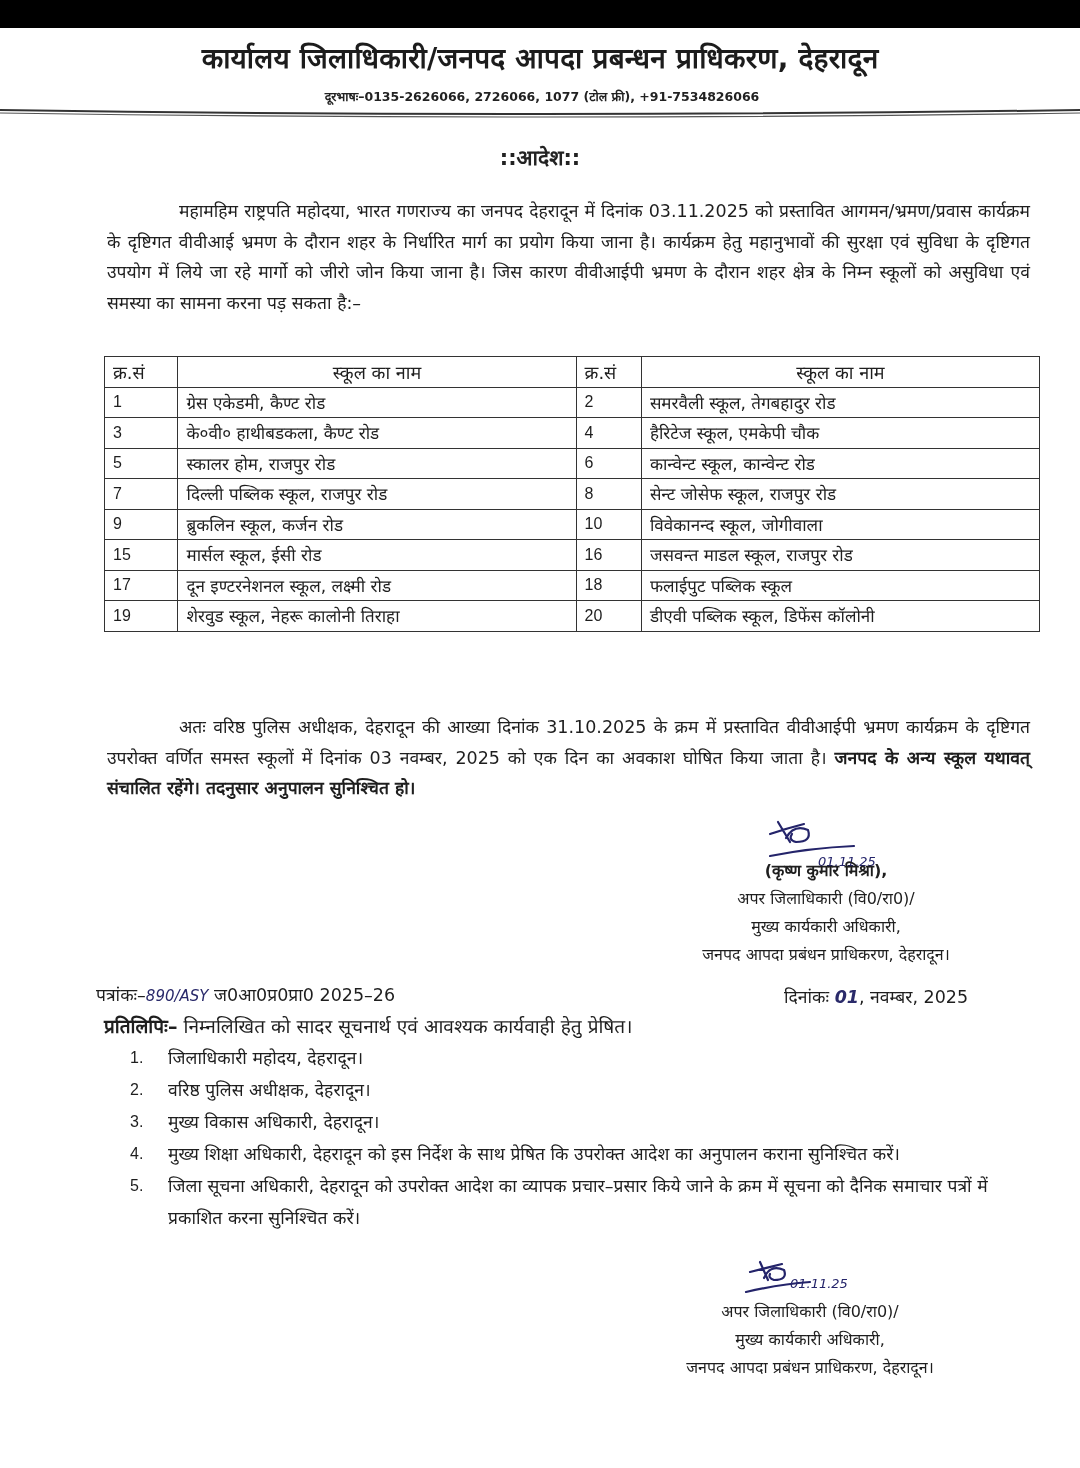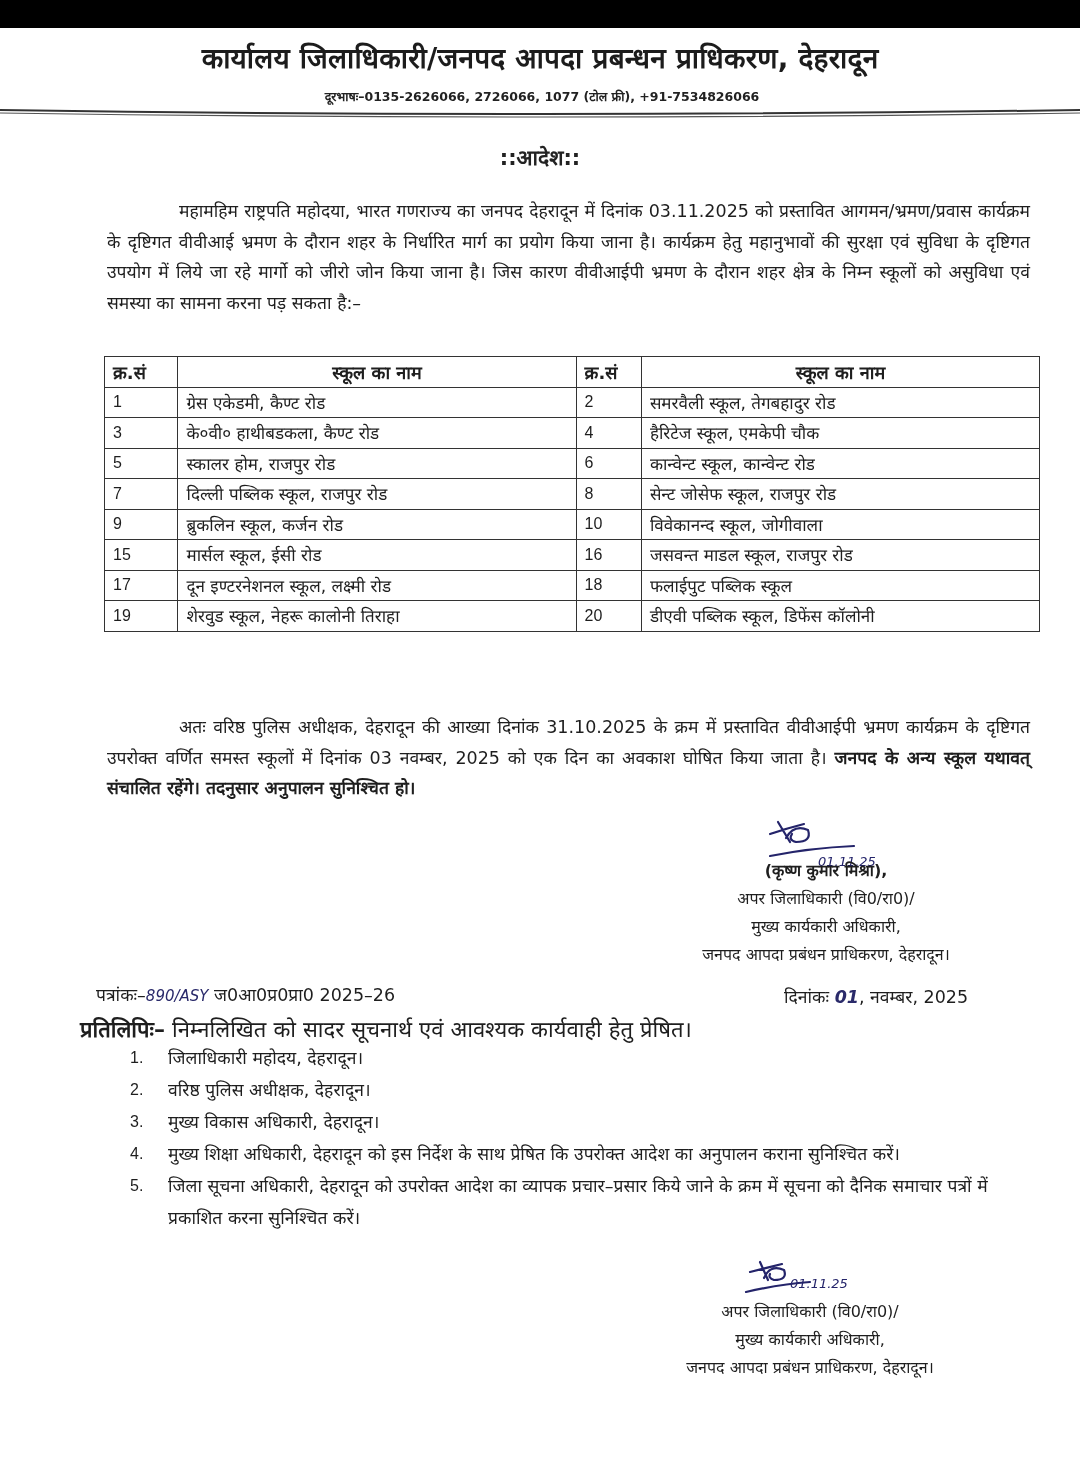--- a/index.html
+++ b/index.html
@@ -19,36 +19,36 @@
 
   .para { position: absolute; left: 107px; width: 923px; font-size: 17.5px; line-height: 30.5px;
     text-align: justify; color: #1e1e1e; text-indent: 72px; }
   .para1 { top: 196px; }
   .para2 { top: 712px; }
   .para2 .bold { font-weight: bold; }
 
   table.schools { position: absolute; left: 104px; top: 356px; width: 936px; border-collapse: collapse;
     font-size: 17px; color: #1e1e1e; }
   table.schools td, table.schools th { border: 1.5px solid #333; height: 30.5px; padding: 0 8px; vertical-align: middle; }
-  table.schools th { font-weight: bold; text-align: center; font-size: 18px; }
+  table.schools th { font-weight: normal; text-align: center; font-size: 18px; }
   table.schools th.sn { text-align: left; }
   table.schools td.sn { width: 72px; font-family: "Liberation Sans", sans-serif; font-size: 16px; }
   table.schools td.sn2 { width: 64px; font-family: "Liberation Sans", sans-serif; font-size: 16px; }
   table.schools td.name { width: 390px; }
 
   .sig-mark { position: absolute; }
   .signature-block { position: absolute; right: 60px; text-align: center; font-size: 16px; line-height: 28px; color: #1e1e1e; }
   .sig1 { top: 857px; width: 420px; right: 44px; }
   .sig1 .name { font-weight: bold; }
   .sig-date { position: absolute; left: 784px; top: 984px; font-size: 17.5px; color: #1e1e1e; }
   .sig-date .hand { font-style: italic; font-weight: bold; color: #2a2a6a; }
 
   .ref-line { position: absolute; left: 96px; top: 982px; font-size: 17.5px; color: #1e1e1e; }
   .ref-line .hand { font-style: italic; color: #2a2a6a; font-size: 15px; }
-  .copy-line { position: absolute; left: 80px; top: 1013px; font-size: 22px; color: #1e1e1e; }
+  .copy-line { position: absolute; left: 104px; top: 1013px; font-size: 19px; color: #1e1e1e; }
   .copy-line .lbl { font-weight: bold; }
 
   ol.recipients { position: absolute; left: 130px; top: 1042px; width: 880px; list-style: none; font-size: 17.5px; line-height: 32px; color: #1e1e1e; }
   ol.recipients li { display: flex; }
   ol.recipients li .num { width: 38px; flex-shrink: 0; font-family: "Liberation Sans", sans-serif; font-size: 16px; }
   ol.recipients li .txt { flex: 1; }
 
   .sig2 { top: 1298px; width: 420px; right: 60px; }
 
   .ink { stroke: #24246a; fill: none; stroke-width: 2.2; stroke-linecap: round; }

